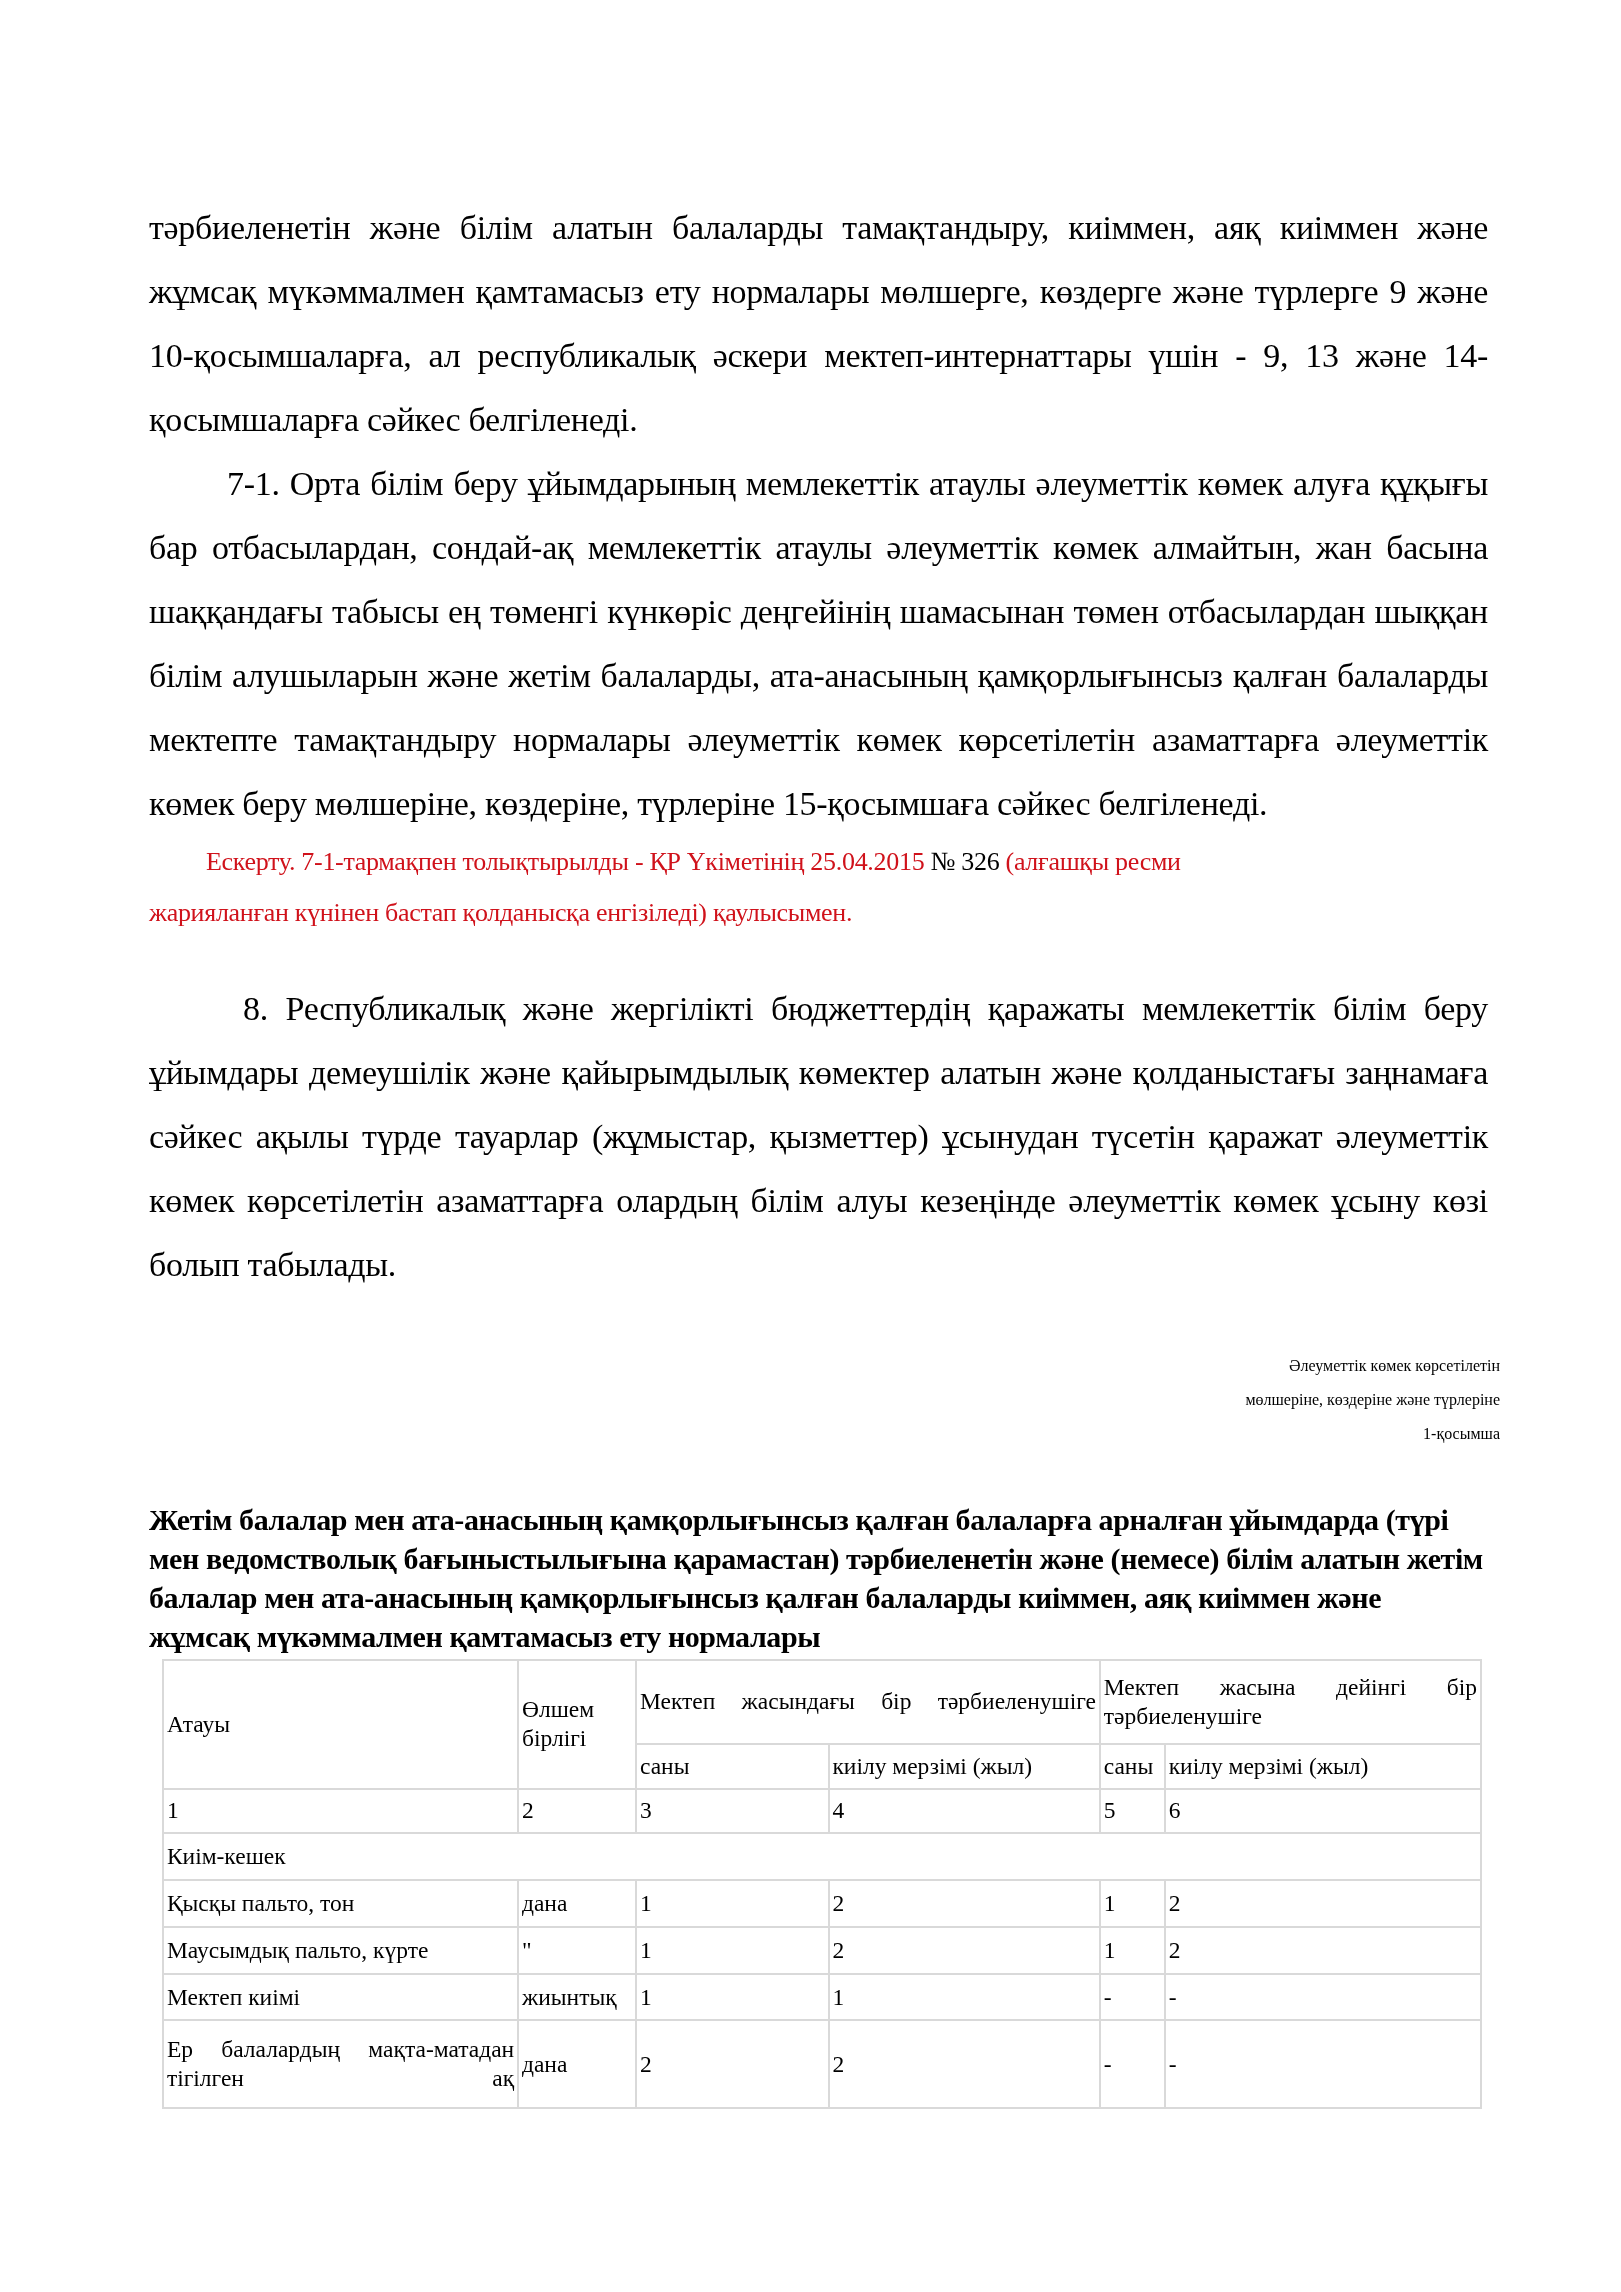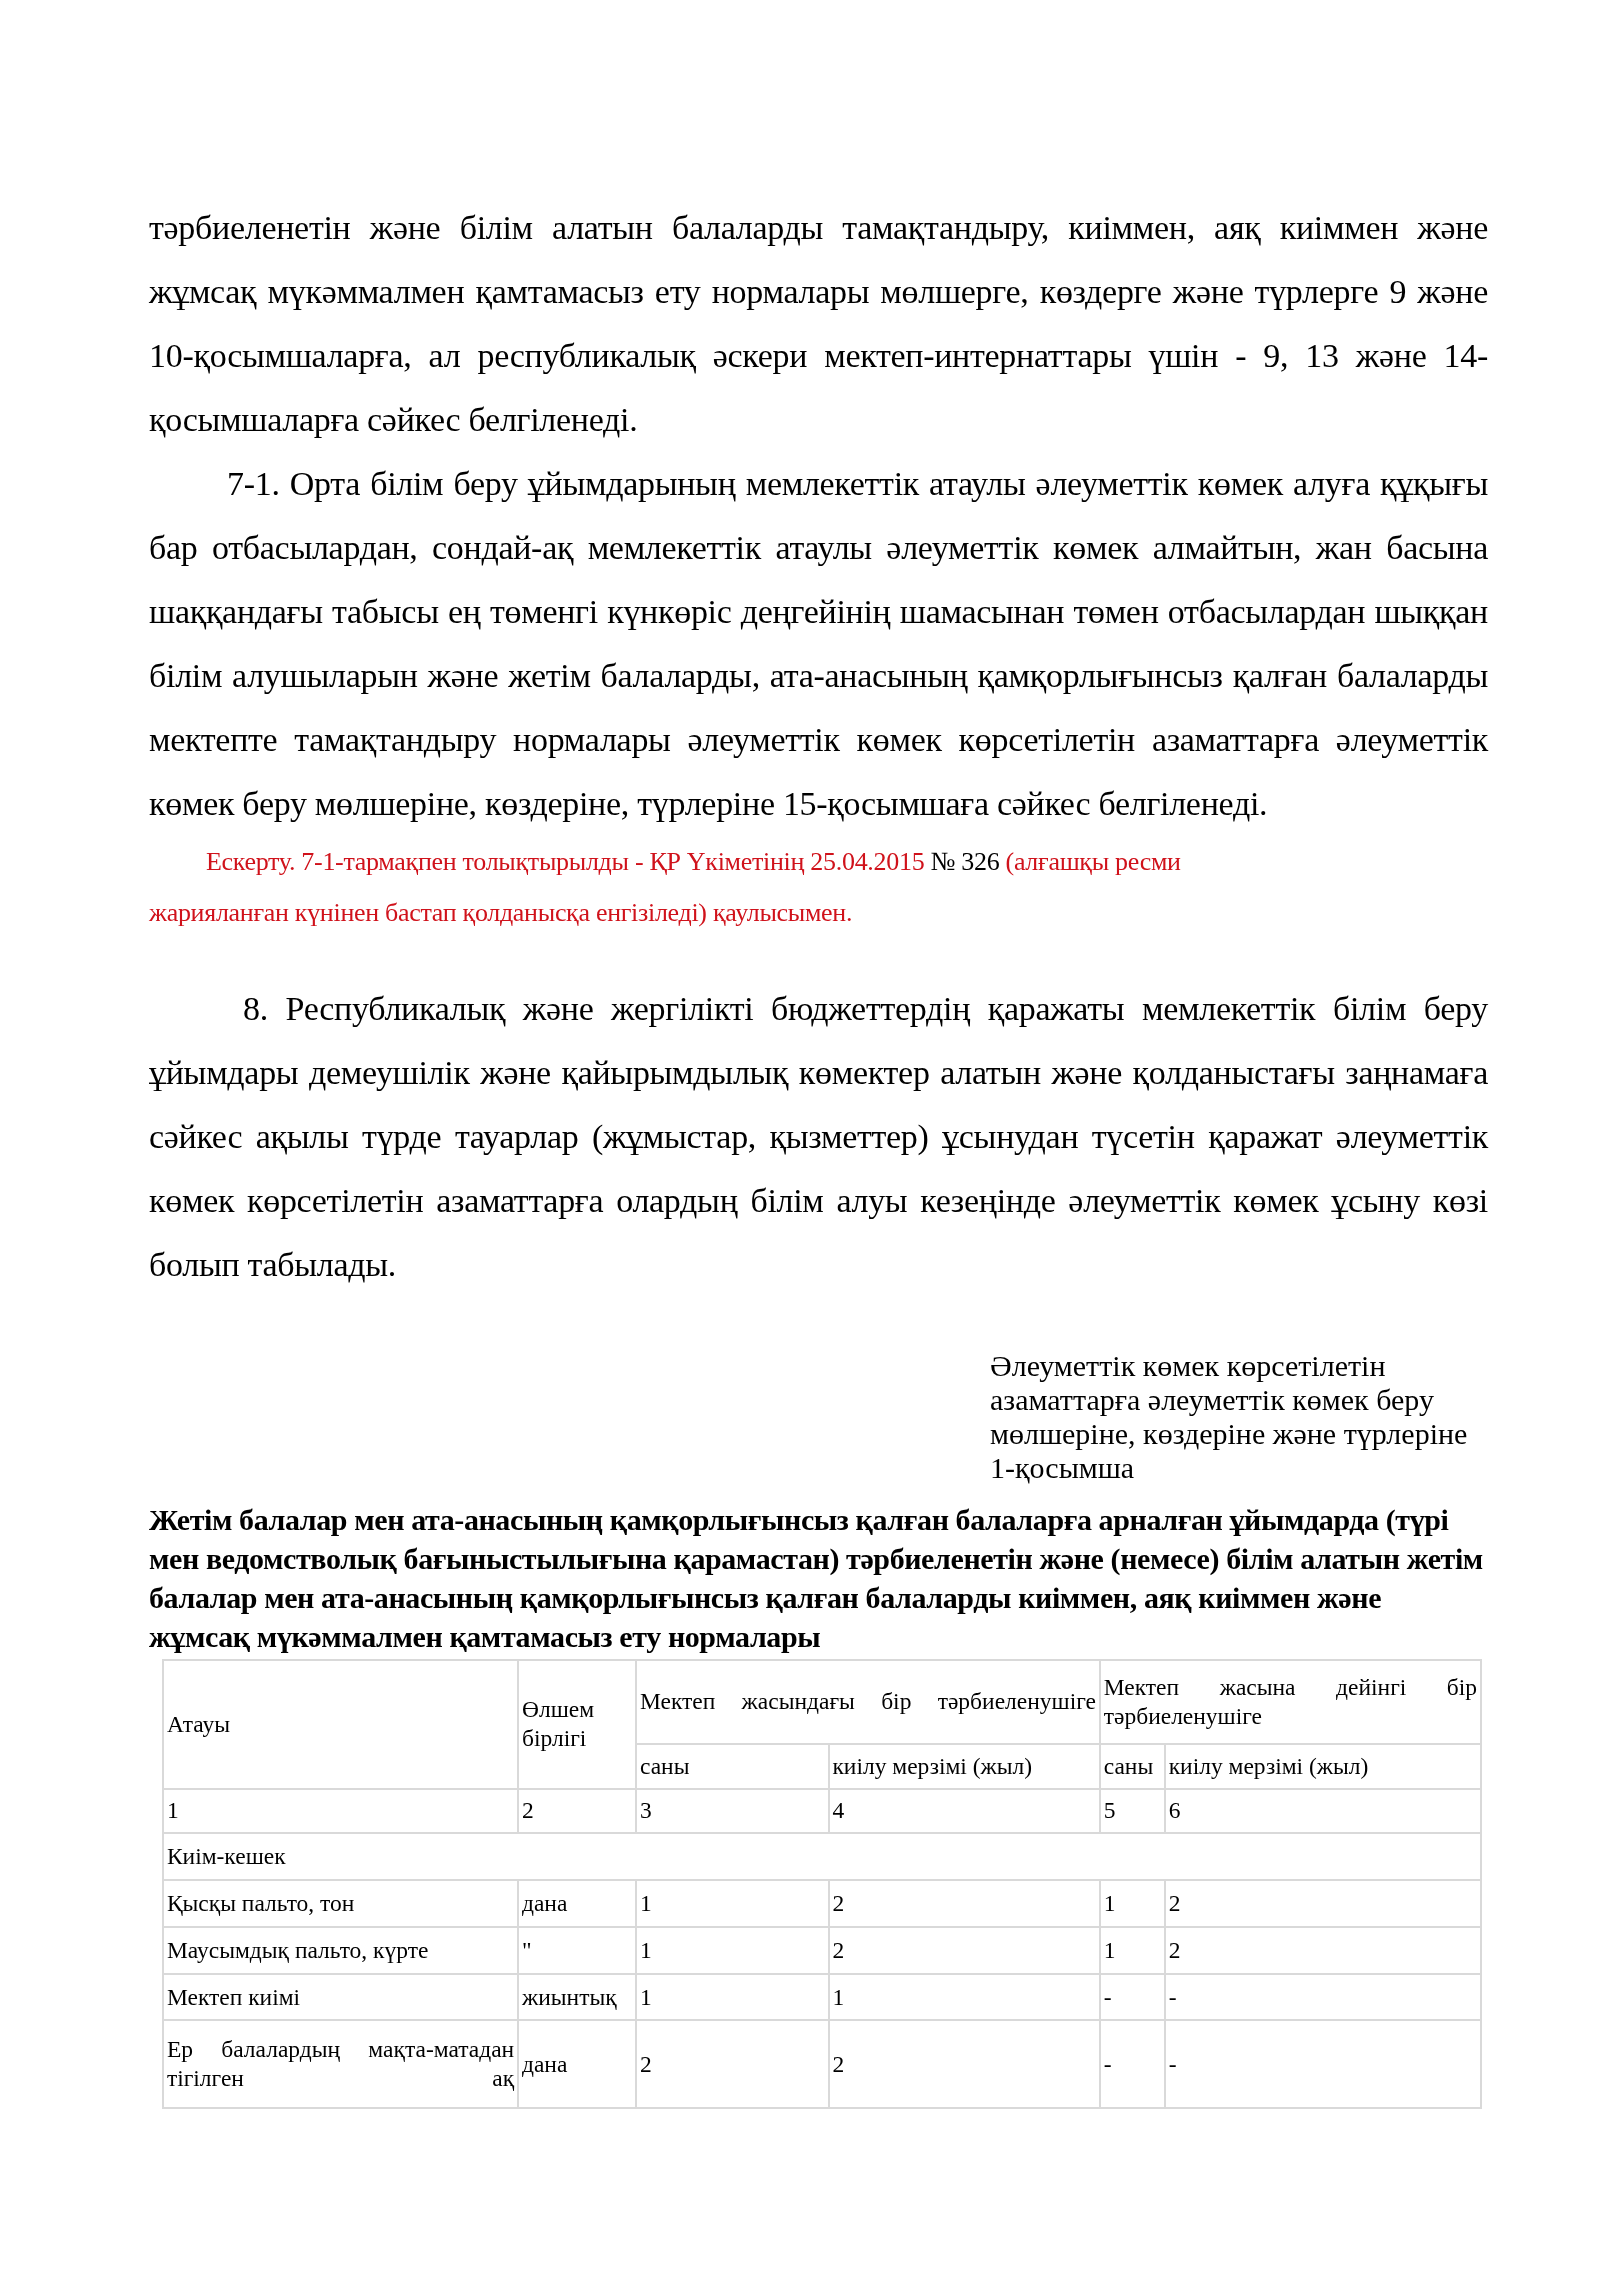--- a/index.html
+++ b/index.html
@@ -15,21 +15,21 @@
   .indent { text-indent: 78px; }
   .indent2 { text-indent: 94px; }
   .note {
     color: #d0121b; font-size: 26px; line-height: 51px; margin: 0;
     text-indent: 57px; padding-right: 255px; letter-spacing: -0.3px;
   }
   .note .num { color: #000; }
   .spacer { height: 39px; }
   .annex {
     position: absolute; left: 990px; top: 1349px; width: 510px;
-    text-align: left; font-size: 30px; line-height: 34px;
+    text-align: right; font-size: 16px; line-height: 34px;
   }
   .doc-title {
     position: absolute; left: 149px; top: 1500px; width: 1339px;
     font-weight: bold; font-size: 30px; line-height: 39px;
     font-family: "Liberation Serif", serif; letter-spacing: -0.4px;
   }
   table.norms {
     position: absolute; left: 162px; top: 1659px; width: 1320px;
     border-collapse: collapse; font-size: 23.5px; line-height: 29px;
   }
@@ -51,21 +51,20 @@
 <div class="page">
   <p class="para">тәрбиеленетін және білім алатын балаларды тамақтандыру, киіммен, аяқ киіммен және жұмсақ мүкәммалмен қамтамасыз ету нормалары мөлшерге, көздерге және түрлерге 9 және 10-қосымшаларға, ал республикалық әскери мектеп-интернаттары үшін - 9, 13 және 14-қосымшаларға сәйкес белгіленеді.</p>
   <p class="para indent">7-1. Орта білім беру ұйымдарының мемлекеттік атаулы әлеуметтік көмек алуға құқығы бар отбасылардан, сондай-ақ мемлекеттік атаулы әлеуметтік көмек алмайтын, жан басына шаққандағы табысы ең төменгі күнкөріс деңгейінің шамасынан төмен отбасылардан шыққан білім алушыларын және жетім балаларды, ата-анасының қамқорлығынсыз қалған балаларды мектепте тамақтандыру нормалары әлеуметтік көмек көрсетілетін азаматтарға әлеуметтік көмек беру мөлшеріне, көздеріне, түрлеріне 15-қосымшаға сәйкес белгіленеді.</p>
   <p class="note"><span>Ескерту. 7-1-тармақпен толықтырылды - ҚР Үкіметінің 25.04.2015 </span><span class="num">№ 326</span><span> (алғашқы ресми жарияланған күнінен бастап қолданысқа енгізіледі) қаулысымен.</span></p>
   <div class="spacer"></div>
   <p class="para indent2">8. Республикалық және жергілікті бюджеттердің қаражаты мемлекеттік білім беру ұйымдары демеушілік және қайырымдылық көмектер алатын және қолданыстағы заңнамаға сәйкес ақылы түрде тауарлар (жұмыстар, қызметтер) ұсынудан түсетін қаражат әлеуметтік көмек көрсетілетін азаматтарға олардың білім алуы кезеңінде әлеуметтік көмек ұсыну көзі болып табылады.</p>
 </div>
 
 <div class="annex">
   <div>Әлеуметтік көмек көрсетілетін</div>
-  <div>азаматтарға әлеуметтік көмек беру</div>
   <div>мөлшеріне, көздеріне және түрлеріне</div>
   <div>1-қосымша</div>
 </div>
 
 <div class="doc-title">Жетім балалар мен ата-анасының қамқорлығынсыз қалған балаларға арналған ұйымдарда (түрі мен ведомстволық бағыныстылығына қарамастан) тәрбиеленетін және (немесе) білім алатын жетім балалар мен ата-анасының қамқорлығынсыз қалған балаларды киіммен, аяқ киіммен және жұмсақ мүкәммалмен қамтамасыз ету нормалары</div>
 
 <table class="norms">
   <colgroup>
     <col style="width:356px">
       <col style="width:118px">

